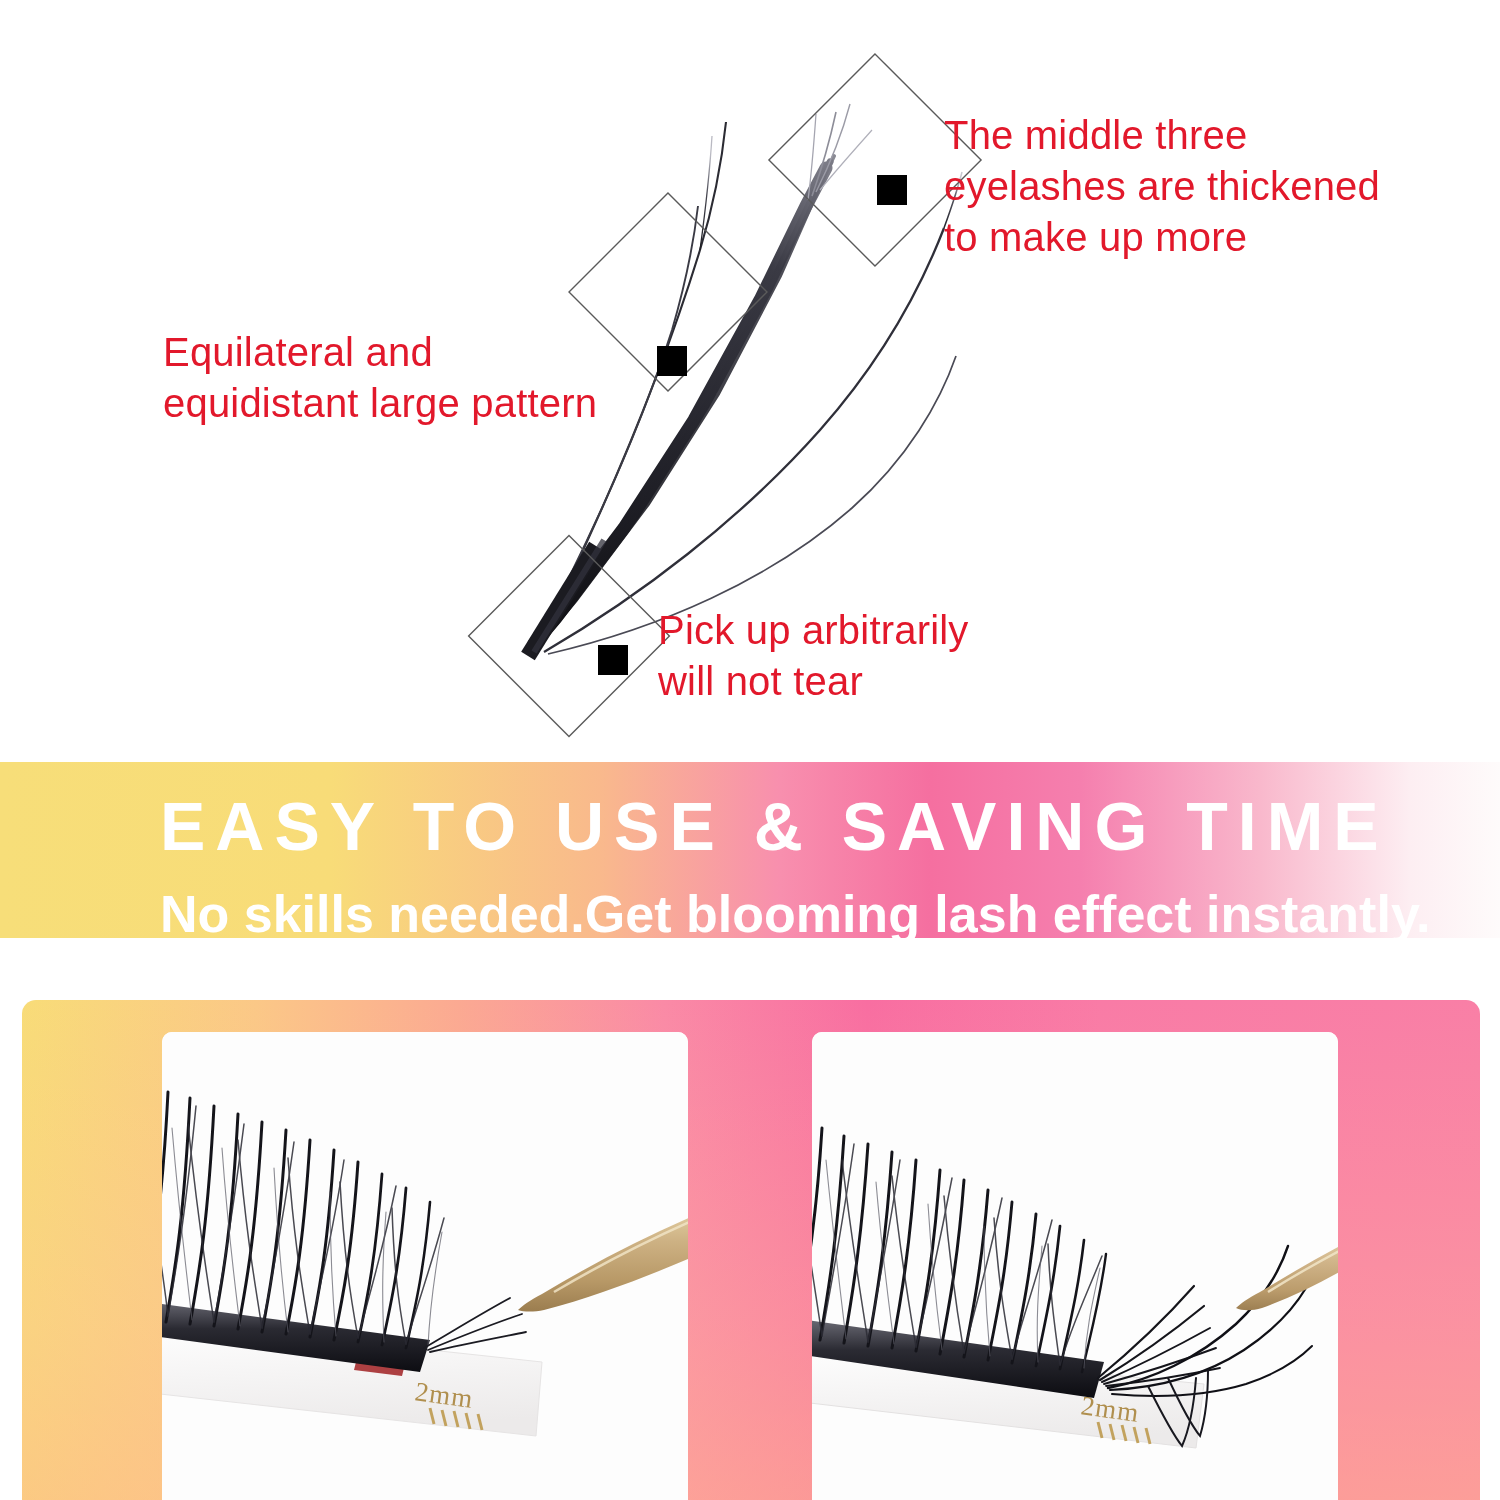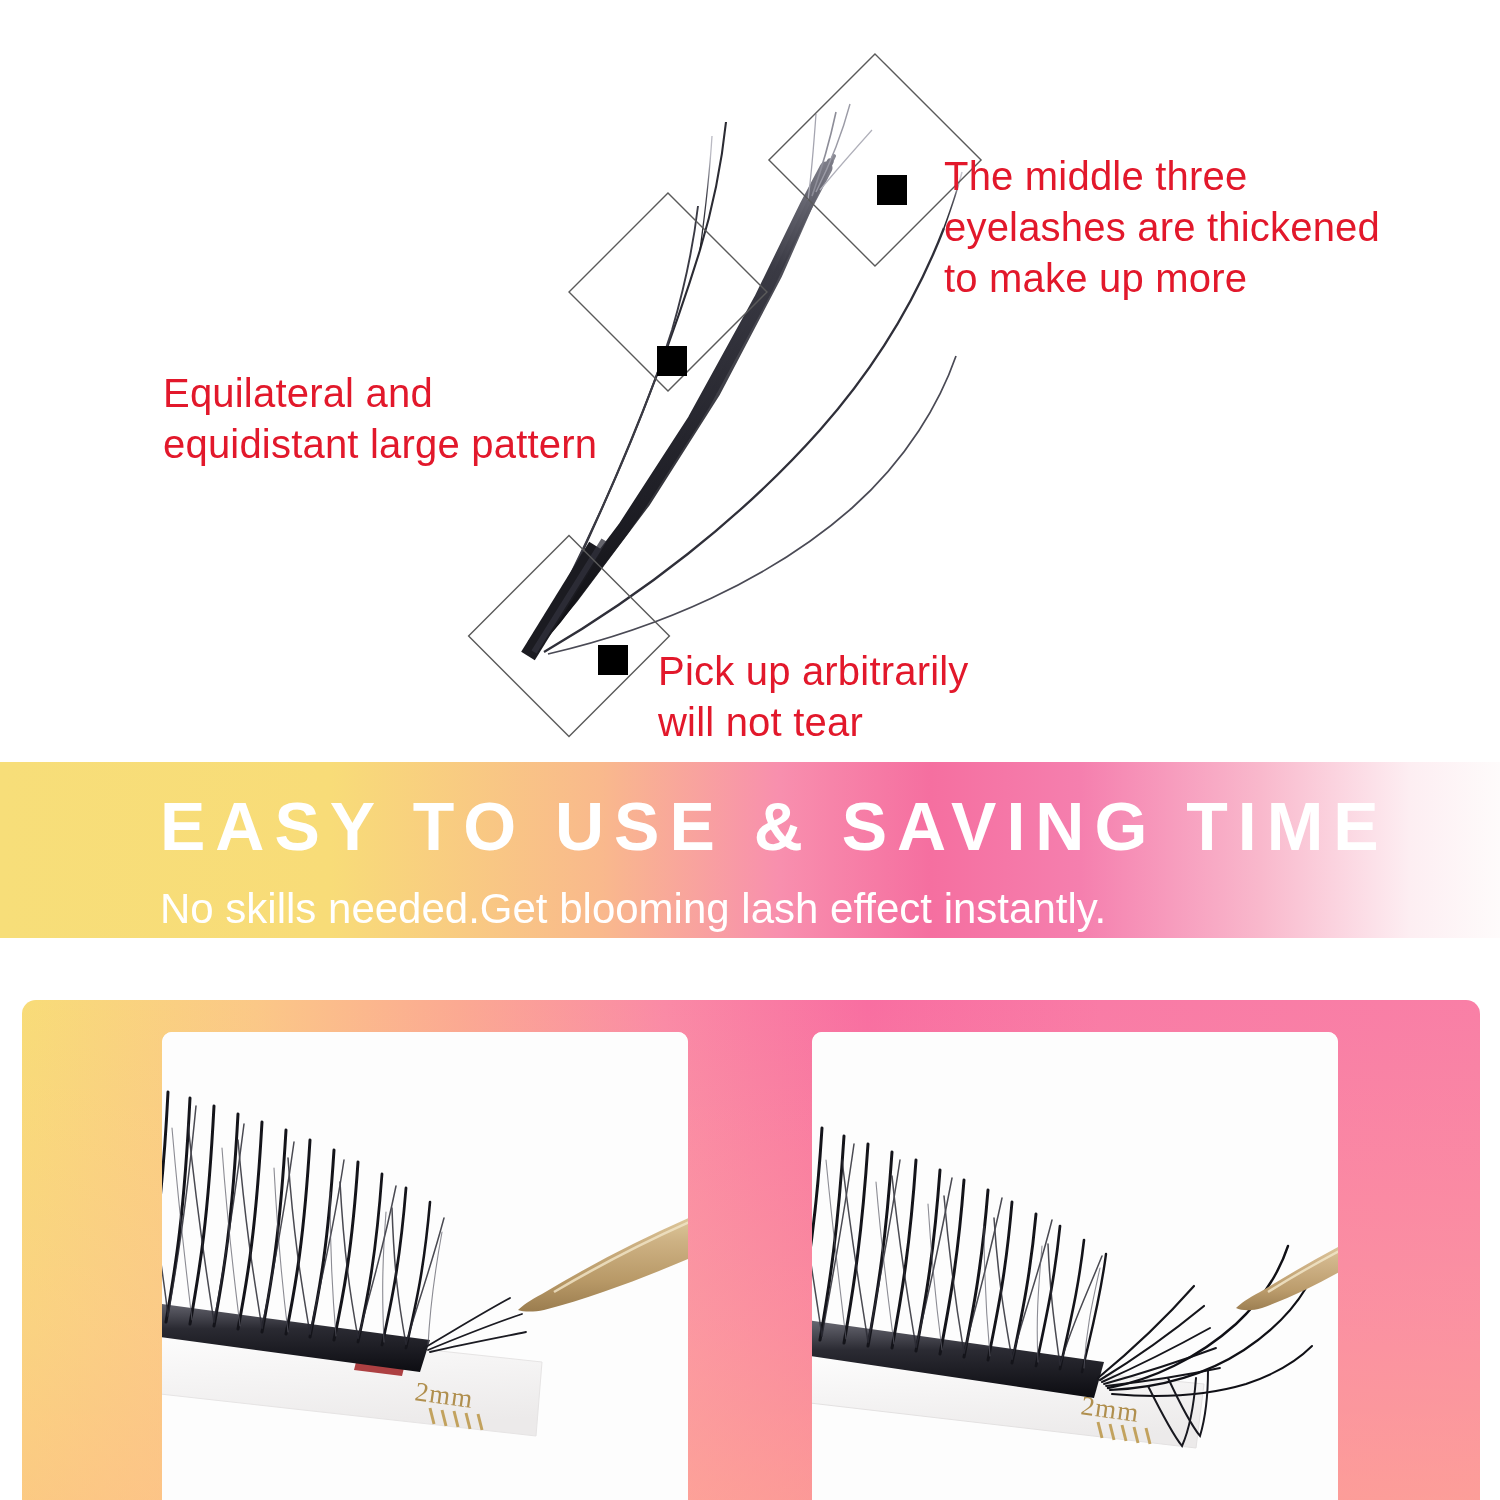--- a/index.html
+++ b/index.html
@@ -28,21 +28,20 @@
     width: 1500px; height: 762px;
   }
   .annotation {
     position: absolute;
     color: #e2182b;
     font-size: 40px;
     line-height: 1.28;
     font-weight: 400;
     letter-spacing: 0.2px;
     white-space: pre-line;
-    margin-top: 41px;
   }
   #annotation-top-right {
     left: 944px;
     top: 110px;
     width: 470px;
   }
   #annotation-left {
     left: 163px;
     top: 327px;
     width: 480px;
@@ -79,22 +78,22 @@
     font-weight: 700;
     letter-spacing: 10px;
     line-height: 1;
     white-space: nowrap;
   }
   #banner-subtitle {
     position: absolute;
     left: 160px;
     top: 126px;
     color: #ffffff;
-    font-size: 42px;
-    font-weight: 400;
+    font-size: 52px;
+    font-weight: 700;
     letter-spacing: 0px;
     line-height: 1;
     white-space: nowrap;
   }
 
   
   #photo-panel {
     position: absolute;
     left: 22px;
     top: 1000px;

